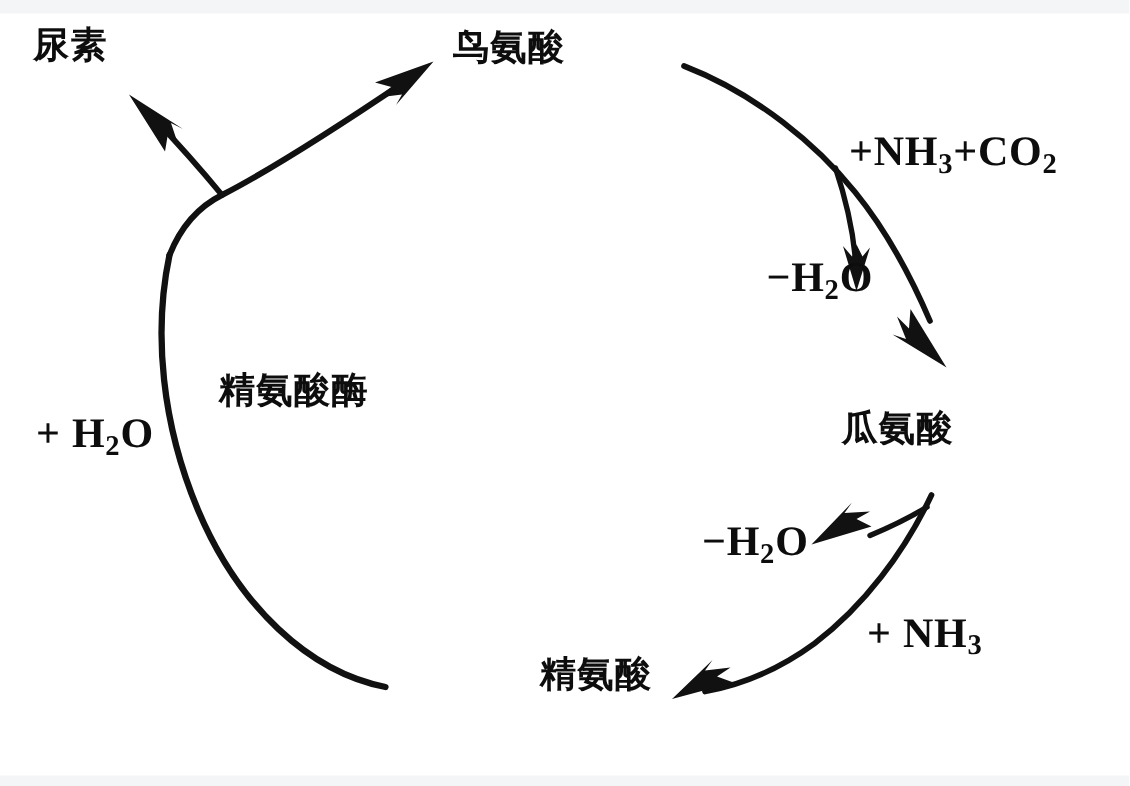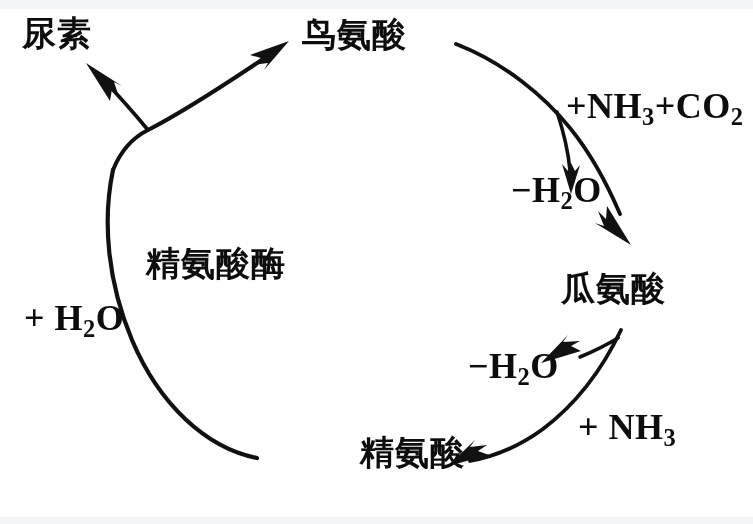--- a/index.html
+++ b/index.html
@@ -37,48 +37,48 @@
   }
 
   .label {
     position: absolute;
     white-space: nowrap;
     color: #0d0d0d;
     line-height: 1;
   }
   
   .cn-label {
-    font-family: Liberation Mono, monospace;
+    font-family: Liberation Sans, sans-serif;
     font-weight: bold;
-    font-size: 34px;
+    font-size: 24px;
     letter-spacing: 1px;
   }
   
   .formula {
     font-family: "Liberation Serif", "DejaVu Serif", serif;
     font-weight: bold;
-    font-size: 36px;
+    font-size: 28px;
     letter-spacing: 0.5px;
   }
   .formula sub {
     font-size: 0.68em;
     vertical-align: -0.28em;
     font-weight: bold;
   }
 
   
   #label-urea        { left: 22px;  top: 19px; }
   #label-ornithine   { left: 302px; top: 20px; }
   #label-arginase    { left: 146px; top: 203px; margin-top: 46px; }
   #label-citrulline  { left: 561px; top: 274px; }
   #label-arginine    { left: 312px; top: 438px; margin-left: 48px; }
 
   #label-nh3-co2     { left: 566px; top: 88px; }
   #label-h2o-upper   { left: 511px; top: 172px; }
-  #label-h2o-left    { left: 24px;  top: 300px; }
+  #label-h2o-left    { left: 24px;  top: 276px; }
   #label-h2o-lower   { left: 468px; top: 348px; }
   #label-nh3-lower   { left: 578px; top: 409px; }
 </style>
 </head>
 <body>
 
 <div id="canvas">
 
   <div class="edge-band top"></div>
   <div class="edge-band bottom"></div>

